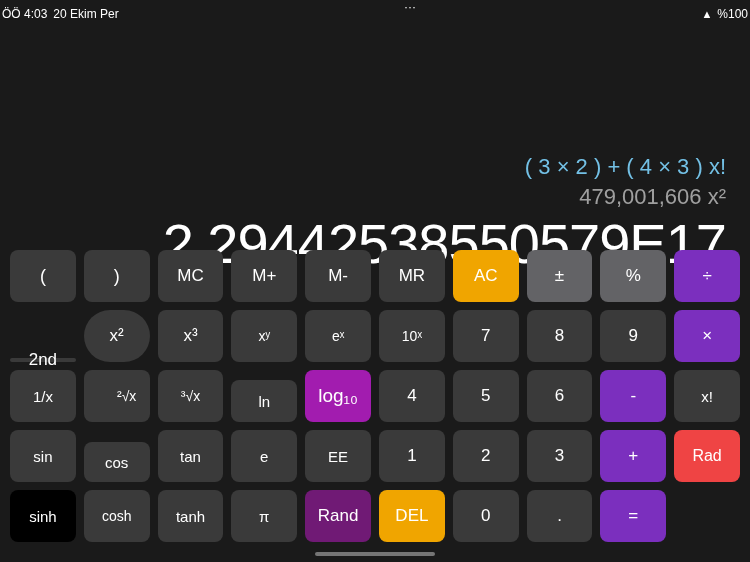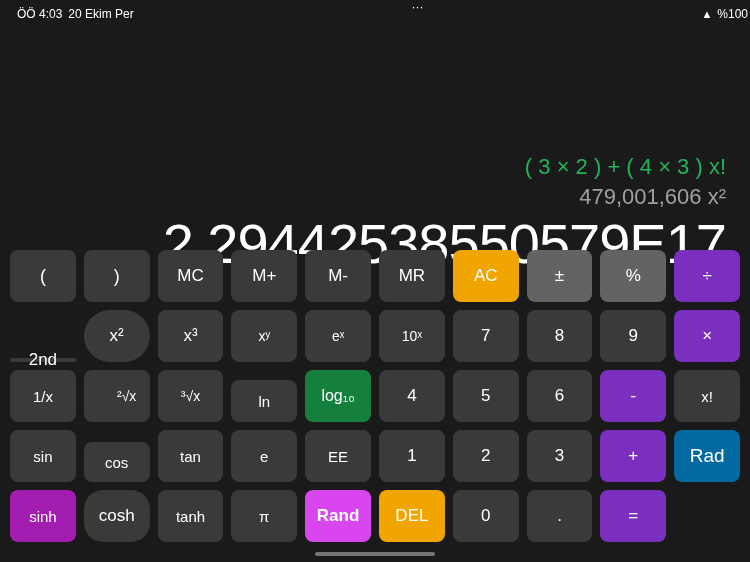--- a/index.html
+++ b/index.html
@@ -8,21 +8,21 @@
       height: 562px;
       background: #1a1a1a;
       font-family: -apple-system, 'Helvetica Neue', sans-serif;
       overflow: hidden;
       position: relative;
     }
 
     
     #status-bar {
       position: absolute;
-      top: 0; left: 15px; right: 0;
+      top: 0; left: 0; right: 0;
       height: 28px;
       display: flex;
       justify-content: space-between;
       padding: 0 2px;
       z-index: 10;
     }
     #status-left {
       display: flex;
       align-items: center;
       gap: 6px;
@@ -48,21 +48,21 @@
       top: 28px;
       left: 0; right: 0;
       height: 258px;
       display: flex;
       flex-direction: column;
       justify-content: flex-end;
       align-items: flex-end;
       padding: 0 24px 14px 24px;
     }
     #expression-line {
-      color: #22c55e;
+      color: #7dd3fc;
       font-size: 22px;
       margin-bottom: 4px;
       opacity: 0.9;
     }
     #secondary-line {
       color: #ccc;
       font-size: 22px;
       margin-bottom: 6px;
       opacity: 0.75;
     }
@@ -153,40 +153,40 @@
     <button class="btn" style="background: rgb(58, 58, 58); font-size: 14px;">eˣ</button>
     <button class="btn" style="background: rgb(58, 58, 58); font-size: 14px;">10ˣ</button>
     <button class="btn" style="background: rgb(58, 58, 58);">7</button>
     <button class="btn" style="background: rgb(58, 58, 58);">8</button>
     <button class="btn" style="background: rgb(58, 58, 58);">9</button>
     <button class="btn" style="background: rgb(123, 47, 190);">×</button>
     <button class="btn" style="background: rgb(58, 58, 58); font-size: 15px;">1/x</button>
     <button class="btn" style="background: rgb(58, 58, 58); font-size: 14px; padding-left: 20px;">²√x</button>
     <button class="btn" style="background: rgb(58, 58, 58); font-size: 14px;">³√x</button>
     <button class="btn" style="background: rgb(58, 58, 58); font-size: 15px; margin-top: 10px;">ln</button>
-    <button class="btn" style="background: #15803d; font-size: 16px;">log₁₀</button>
+    <button class="btn" style="background: #a21caf; font-size: 19px;">log₁₀</button>
     <button class="btn" style="background: rgb(58, 58, 58);">4</button>
     <button class="btn" style="background: rgb(58, 58, 58);">5</button>
     <button class="btn" style="background: rgb(58, 58, 58);">6</button>
     <button class="btn" style="background: rgb(123, 47, 190);">-</button>
     <button class="btn" style="background: rgb(58, 58, 58); font-size: 15px;">x!</button>
     <button class="btn" style="background: rgb(58, 58, 58); font-size: 15px;">sin</button>
     <button class="btn" style="background: rgb(58, 58, 58); font-size: 15px; margin-top: 12px;">cos</button>
     <button class="btn" style="background: rgb(58, 58, 58); font-size: 15px;">tan</button>
     <button class="btn" style="background: rgb(58, 58, 58); font-size: 15px;">e</button>
     <button class="btn" style="background: rgb(58, 58, 58); font-size: 15px;">EE</button>
     <button class="btn" style="background: rgb(58, 58, 58);">1</button>
     <button class="btn" style="background: rgb(58, 58, 58);">2</button>
     <button class="btn" style="background: rgb(58, 58, 58);">3</button>
     <button class="btn" style="background: rgb(123, 47, 190);">+</button>
-    <button class="btn" style="background: #0369a1; font-size: 19px;">Rad</button>
-    <button class="btn" style="background: #a21caf; font-size: 15px;">sinh</button>
-    <button class="btn" style="background: rgb(58, 58, 58); font-size: 17px; border-radius: 19px;">cosh</button>
+    <button class="btn" style="background: #ef4444; font-size: 16px;">Rad</button>
+    <button class="btn" style="background: #000000; font-size: 15px;">sinh</button>
+    <button class="btn" style="background: rgb(58, 58, 58); font-size: 14px;">cosh</button>
     <button class="btn" style="background: rgb(58, 58, 58); font-size: 15px;">tanh</button>
     <button class="btn" style="background: rgb(58, 58, 58); font-size: 15px;">π</button>
-    <button class="btn" style="background: #d946ef; font-weight: bold;">Rand</button>
+    <button class="btn" style="background: #701a75;">Rand</button>
     <button class="btn" style="background: rgb(240, 165, 0);">DEL</button>
     <button class="btn" style="background: rgb(58, 58, 58);">0</button>
     <button class="btn" style="background: rgb(58, 58, 58);">.</button>
     <button class="btn" style="background: rgb(123, 47, 190);">=</button>
   </div>
 
 <div id="home-indicator"></div>
 
 </body></html>

